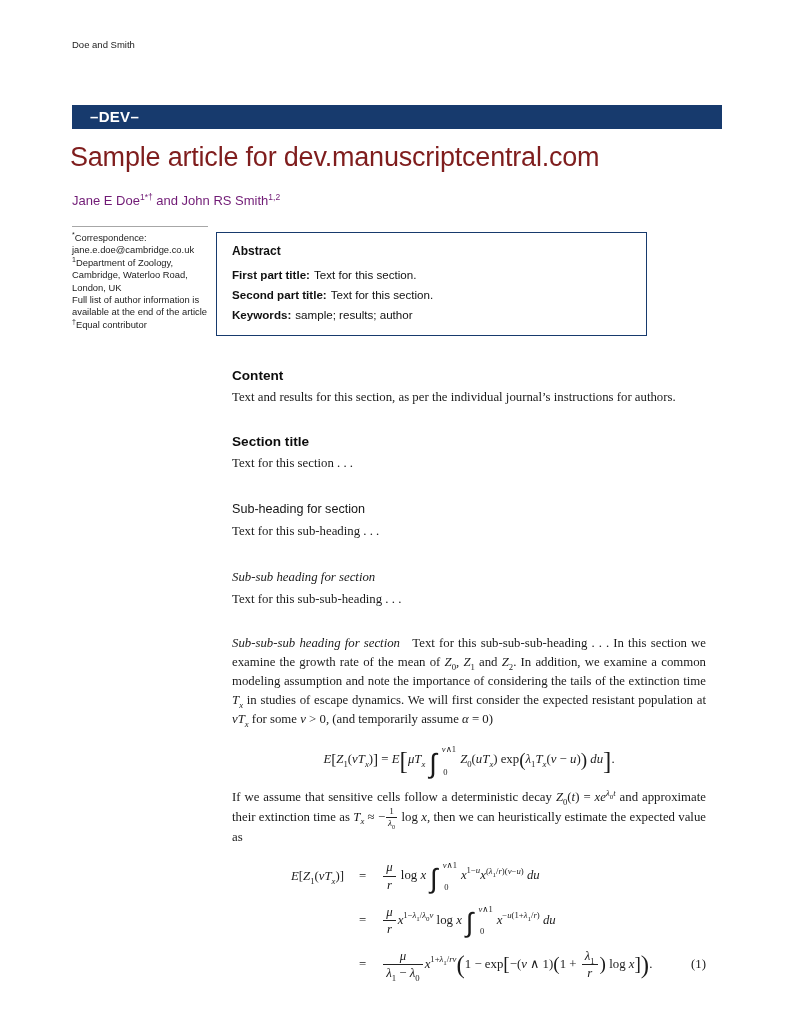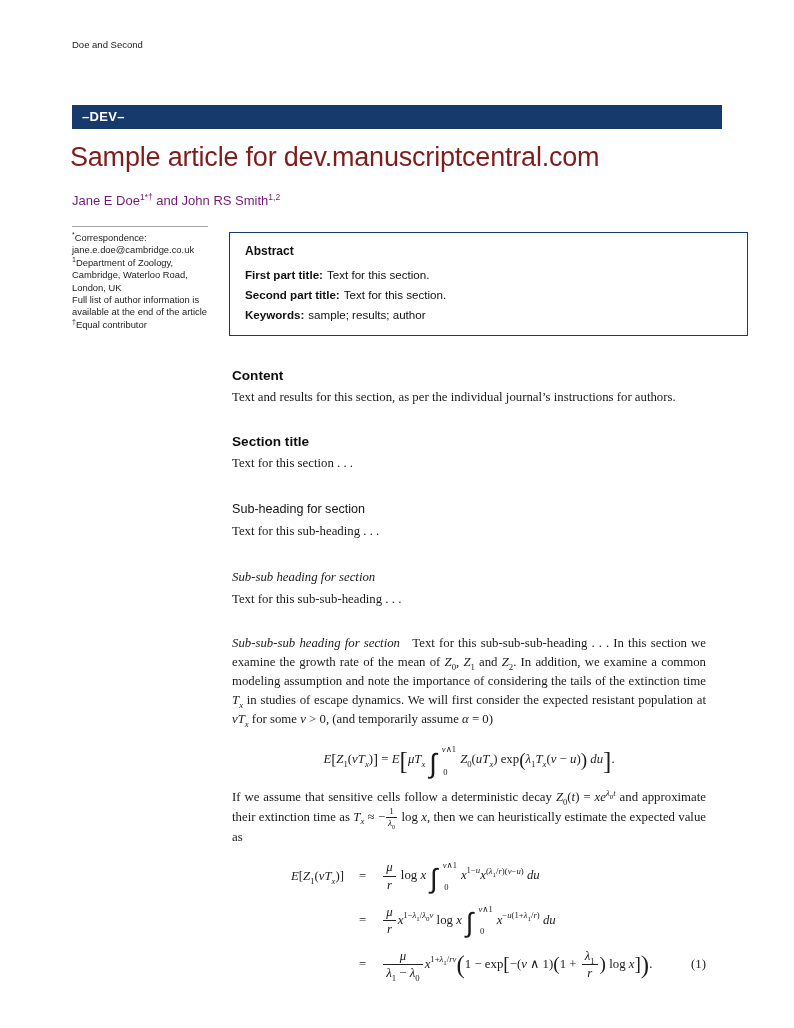--- a/index.html
+++ b/index.html
@@ -2,33 +2,33 @@
 <html style="--accent: #173a6d; --rule: #a7a7a7;"><head>
 <meta charset="utf-8">
 <style>
   html,body{margin:0;padding:0;background:#e8e8e8;}
   .page{position:relative;width:794px;height:1028px;background:#ffffff;margin:0 auto;overflow:hidden;
         font-family:"Liberation Serif",serif;color:#1a1a1a;}
   .running-header{position:absolute;left:72px;top:39px;font-family:"Liberation Sans",sans-serif;
         font-size:9.5px;color:#222;}
   .banner{position:absolute;left:72px;top:105px;width:650px;height:24px;box-sizing:border-box;
         background:var(--accent,#173a6d);color:#fff;font-family:"Liberation Sans",sans-serif;
-        font-weight:bold;font-size:13px;line-height:24px;padding-left:10px;letter-spacing:.3px;}
+        font-weight:bold;font-size:15px;line-height:24px;padding-left:18px;letter-spacing:.3px;}
   .title{position:absolute;left:70px;top:142px;margin:0;font-family:"Liberation Sans",sans-serif;
         font-weight:normal;font-size:27px;color:#7f1d1d;letter-spacing:-.2px;white-space:nowrap;}
   .authors{position:absolute;left:72px;top:193px;font-family:"Liberation Sans",sans-serif;
         font-size:13px;color:#701a75;}
   .authors sup{font-size:8.5px;}
 
   .margin-col{position:absolute;left:72px;top:226px;width:140px;font-family:"Liberation Sans",sans-serif;
         font-size:9.4px;line-height:12.4px;color:#222;}
   .margin-rule{border:0;border-top:1px solid var(--rule,#a7a7a7);margin:0 0 5px 0;width:136px;}
   .margin-line sup{font-size:7px;}
 
-  .abstract-box{position:absolute;left:229px;top:232px;width:519px;box-sizing:border-box;
+  .abstract-box{position:absolute;left:216px;top:232px;width:431px;box-sizing:border-box;
         border:1px solid var(--accent,#173a6d);padding:11px 3px 13px 15px;
         font-family:"Liberation Sans",sans-serif;font-size:11.6px;color:#101010;}
   .abstract-heading{font-weight:bold;font-size:12px;margin-bottom:9px;}
   .abstract-row{margin-top:5px;line-height:15px;}
   .abstract-row .lbl{font-weight:bold;margin-right:4px;}
 
   .main-col{position:absolute;left:232px;top:366px;width:474px;font-size:12.8px;line-height:19px;
         text-align:justify;}
   .main-col p{margin:2px 0 0 0;}
   .h-main{font-family:"Liberation Sans",sans-serif;font-weight:bold;font-size:13.6px;
@@ -67,21 +67,21 @@
 
   .b1{font-size:1.2em;vertical-align:-0.06em;}
   .b15{font-size:1.5em;vertical-align:-0.15em;font-weight:300;}
   .b2{font-size:1.95em;vertical-align:-0.24em;font-weight:300;}
 </style>
 </head>
 <body>
 
 <div class="page">
 
-  <div class="running-header">Doe and Second</div>
+  <div class="running-header">Doe and Smith</div>
 
   <div class="banner">
     <span>–DEV–</span>
   </div>
 
   <h1 class="title">Sample article for dev.manuscriptcentral.com</h1>
 
   <div class="authors">Jane E Doe<sup>1*†</sup> and John RS Smith<sup>1,2</sup></div>
 
   <div class="margin-col">

